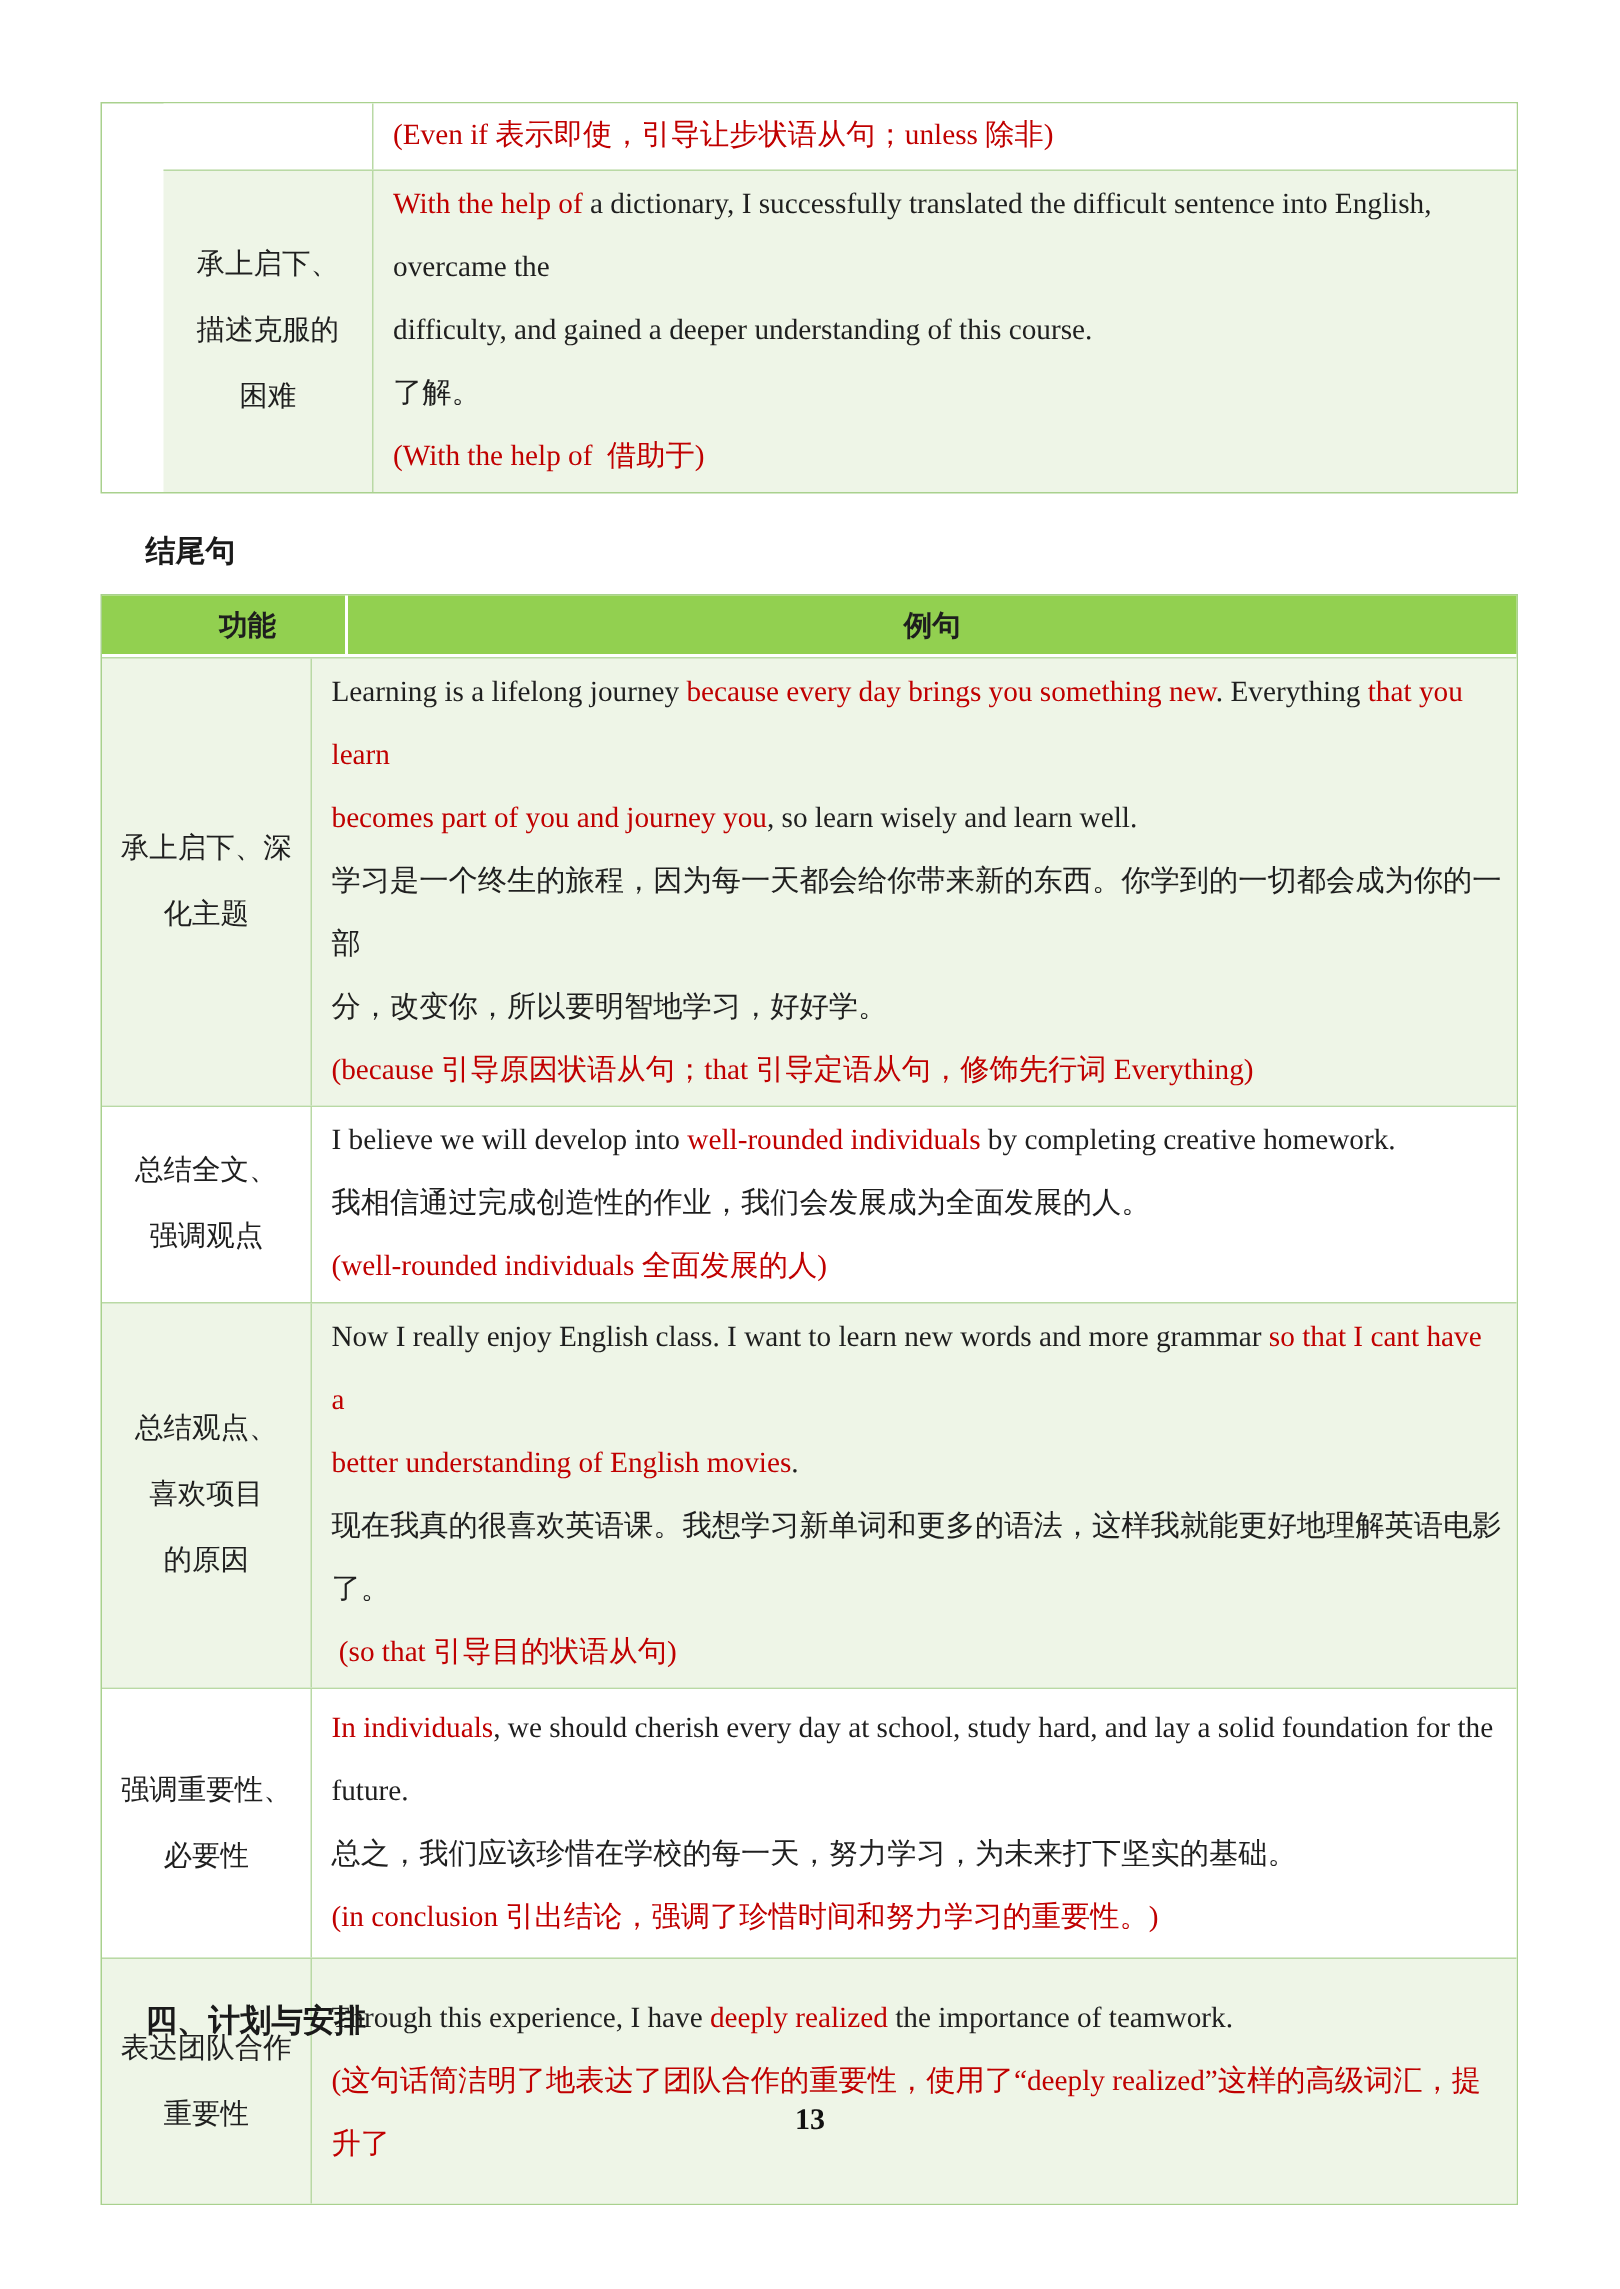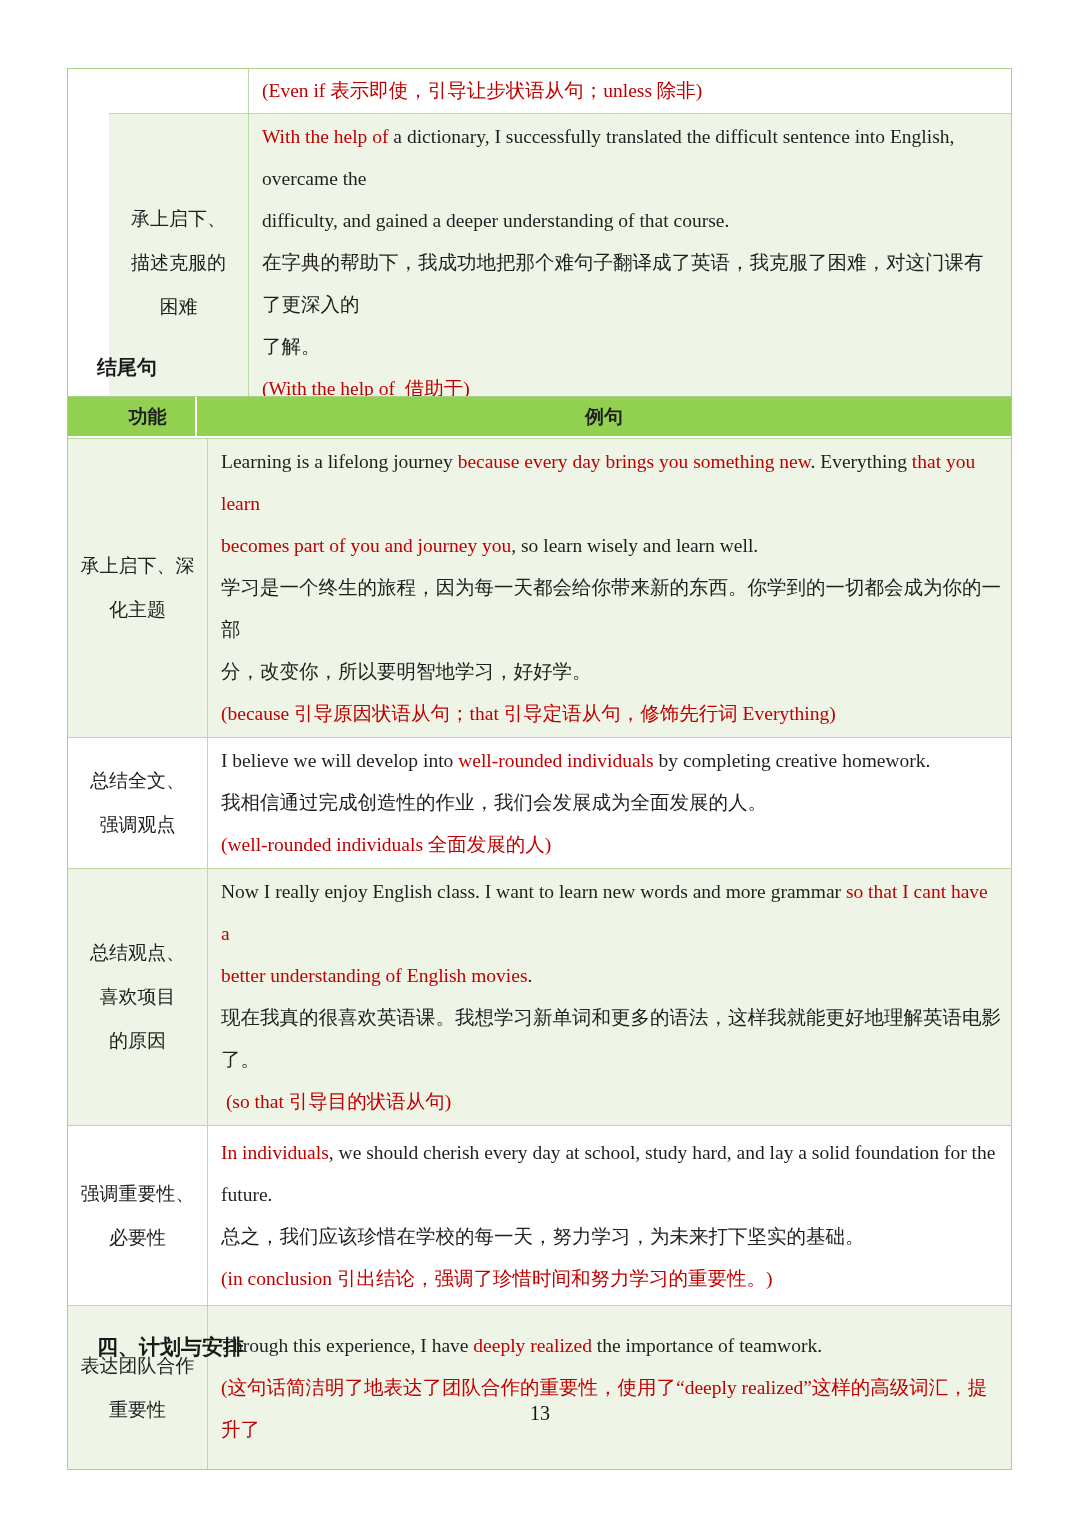--- a/index.html
+++ b/index.html
@@ -23,21 +23,21 @@
   }
   .gtable-top { top: 68px; padding-left: 41px; }
   .gtable-end { top: 396px; }
 
   .thead { display: flex; background: #92d050; height: 41px; }
   .thead .hcell {
     display: flex; align-items: center; justify-content: center;
     font-weight: bold; font-size: 19px; color: #1e1e1e;
     font-family: "Liberation Sans", "DejaVu Sans", sans-serif;
   }
-  .thead .hcell.col1 { width: 129px; border-right: 2px solid #ffffff; padding-left: 32px; }
+  .thead .hcell.col1 { width: 164px; border-right: 2px solid #ffffff; padding-left: 32px; }
   .thead .hcell.col2 { flex: 1; }
   .thead { border-bottom: 2px solid #ffffff; }
 
   .trow { display: flex; border-top: 1px solid #b9d9a5; background: #ffffff; }
   .trow:first-child { border-top: none; }
   .trow.shaded { background: #eef5e7; }
 
   .tlabel {
     width: 140px; flex: 0 0 140px;
     border-right: 1px solid #b9d9a5;
@@ -71,21 +71,21 @@
   
   .sec-heading {
     position: absolute; left: 97px;
     font-family: "Liberation Sans", "DejaVu Sans", sans-serif;
     font-weight: bold; color: #1a1a1a;
   }
   .sec-heading-1 { top: 354px; font-size: 20px; }
   .sec-heading-2 { top: 1333px; font-size: 21px; }
   .page-number {
     position: absolute; top: 1402px; left: 0; width: 1080px;
-    text-align: center; font-weight: normal; font-size: 20px; color: #111;
+    text-align: center; font-weight: bold; font-size: 20px; color: #111;
   }
 </style>
 </head>
 <body>
 
 <div class="page">
 
   <div class="gtable gtable-top" id="table-top">
       <div class="trow" data-row="0">
         <div class="tlabel"></div>
@@ -94,22 +94,21 @@
         </div>
       </div>
       <div class="trow shaded" data-row="1">
         <div class="tlabel">
           <div class="line lab-line">承上启下、</div>
           <div class="line lab-line">描述克服的</div>
           <div class="line lab-line">困难</div>
         </div>
         <div class="tcontent">
           <div class="line"><span class="red">With the help of </span><span class="blk">a dictionary, I successfully translated the difficult sentence into English, overcame the</span></div>
-          <div class="line"><span class="blk">difficulty, and gained a deeper understanding of that course.</span></div>
-          <div class="line"><span class="blk">在字典的帮助下，我成功地把那个难句子翻译成了英语，我克服了困难，对这门课有了更深入的</span></div>
+          <div class="line"><span class="blk">difficulty, and gained a deeper understanding of this course.</span></div>
           <div class="line"><span class="blk">了解。</span></div>
           <div class="line"><span class="red">(With the help of  借助于)</span></div>
         </div>
       </div>
     </div>
 
   <div class="sec-heading sec-heading-1">结尾句</div>
 
   <div class="gtable gtable-end" id="table-end">
     <div class="thead">

